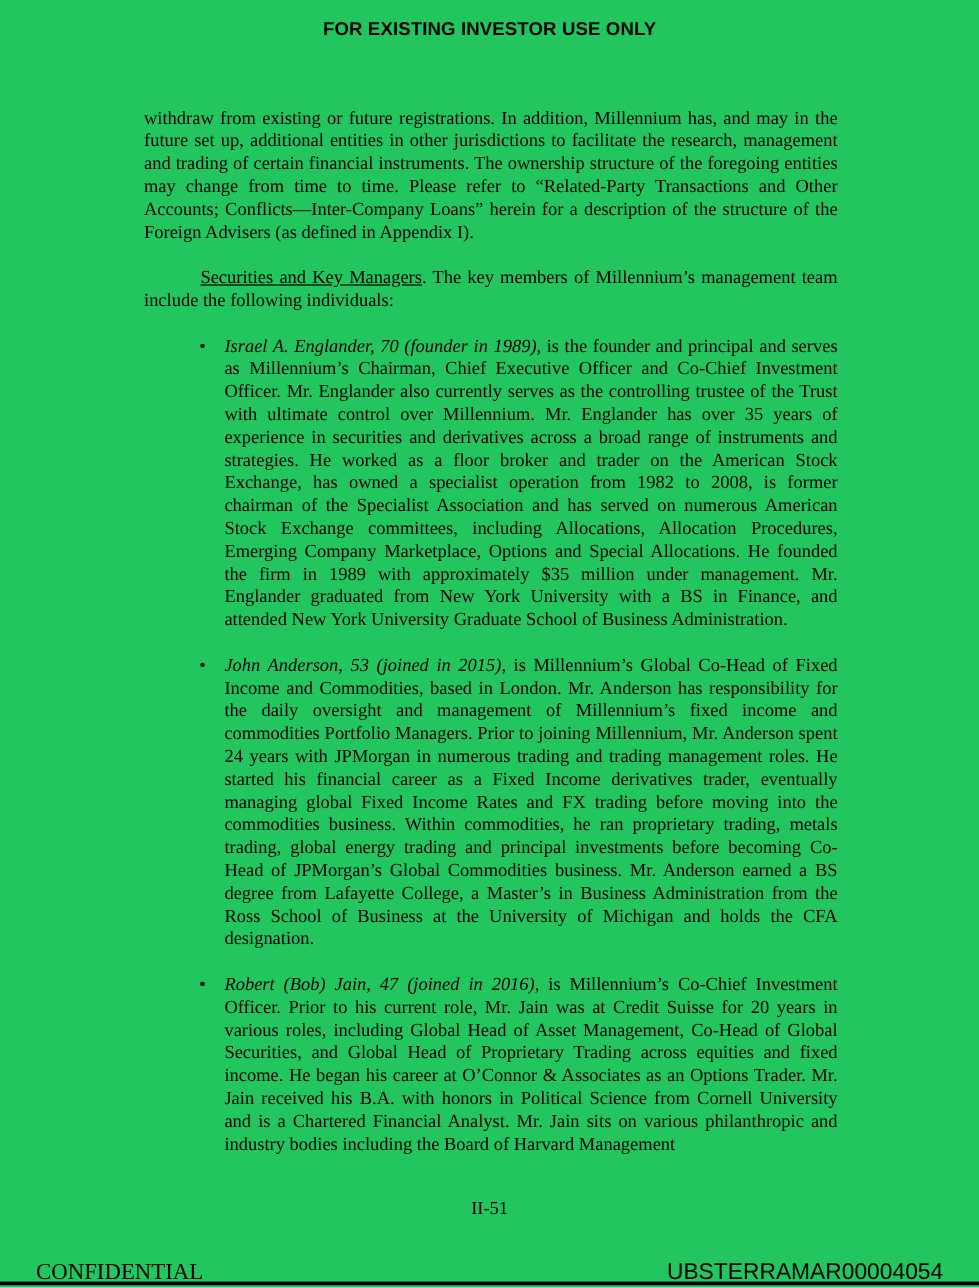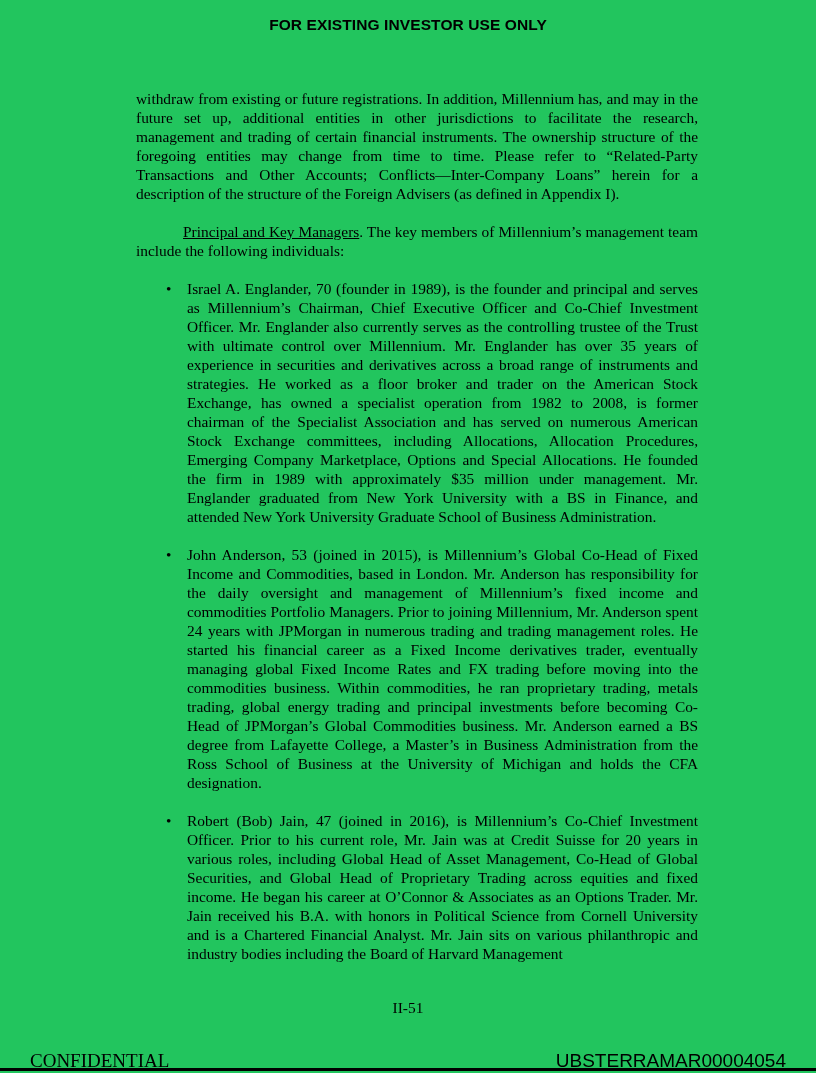--- a/index.html
+++ b/index.html
@@ -27,40 +27,40 @@
   }
   .body-text {
     position: absolute;
     top: 89px;
     left: 120px;
     width: 578px;
     font-size: 15.4px;
     line-height: 19px;
     text-align: justify;
   }
-  .para { margin: 0 0 19px 16px; }
+  .para { margin: 0 0 19px 0; }
   .para.first-indent { text-indent: 47px; }
   .underline { text-decoration: underline; }
   .bullets {
     margin: 0;
     padding: 0 0 0 67px;
     list-style: none;
   }
   .bullets li {
     position: relative;
     margin: 0 0 19px 0;
     text-align: justify;
   }
   .bullets li:last-child { margin-bottom: 0; }
   .bullets li .bullet-glyph {
     position: absolute;
     left: -21px;
     top: 0;
   }
-  .lead-italic { }
+  .lead-italic { font-style: italic; }
   .page-number {
     position: absolute;
     top: 999px;
     left: 0;
     width: 100%;
     text-align: center;
     font-size: 15.4px;
   }
   .confidential {
     position: absolute;
@@ -89,21 +89,21 @@
 <body>
 
 <div class="page">
 
   <div class="header-title">FOR EXISTING INVESTOR USE ONLY</div>
 
   <div class="body-text">
 
     <p class="para">withdraw from existing or future registrations.  In addition, Millennium has, and may in the future set up, additional entities in other jurisdictions to facilitate the research, management and trading of certain financial instruments.  The ownership structure of the foregoing entities may change from time to time.  Please refer to “Related-Party Transactions and Other Accounts; Conflicts—Inter-Company Loans” herein for a description of the structure of the Foreign Advisers (as defined in Appendix I).</p>
 
-    <p class="para first-indent"><span class="underline">Principal and Key Managers</span><span>.  The key members of Millennium’s management team include the following individuals:</span></p>
+    <p class="para first-indent"><span class="underline">Securities and Key Managers</span><span>.  The key members of Millennium’s management team include the following individuals:</span></p>
 
     <ul class="bullets">
       <li><span class="bullet-glyph">•</span><span class="lead-italic">Israel A. Englander, 70 (founder in 1989),</span><span> is the founder and principal and serves as Millennium’s Chairman, Chief Executive Officer and Co-Chief Investment Officer.  Mr. Englander also currently serves as the controlling trustee of the Trust with ultimate control over Millennium. Mr. Englander has over 35 years of experience in securities and derivatives across a broad range of instruments and strategies.  He worked as a floor broker and trader on the American Stock Exchange, has owned a specialist operation from 1982 to 2008, is former chairman of the Specialist Association and has served on numerous American Stock Exchange committees, including Allocations, Allocation Procedures, Emerging Company Marketplace, Options and Special Allocations.  He founded the firm in 1989 with approximately $35 million under management.  Mr. Englander graduated from New York University with a BS in Finance, and attended New York University Graduate School of Business Administration.</span></li>
 
       <li><span class="bullet-glyph">•</span><span class="lead-italic">John Anderson, 53 (joined in 2015),</span><span> is Millennium’s Global Co-Head of Fixed Income and Commodities, based in London.  Mr. Anderson has responsibility for the daily oversight and management of Millennium’s fixed income and commodities Portfolio Managers.  Prior to joining Millennium, Mr. Anderson spent 24 years with JPMorgan in numerous trading and trading management roles.  He started his financial career as a Fixed Income derivatives trader, eventually managing global Fixed Income Rates and FX trading before moving into the commodities business.  Within commodities, he ran proprietary trading, metals trading, global energy trading and principal investments before becoming Co-Head of JPMorgan’s Global Commodities business.  Mr. Anderson earned a BS degree from Lafayette College, a Master’s in Business Administration from the Ross School of Business at the University of Michigan and holds the CFA designation.</span></li>
 
       <li><span class="bullet-glyph">•</span><span class="lead-italic">Robert (Bob) Jain, 47 (joined in 2016),</span><span> is Millennium’s Co-Chief Investment Officer.  Prior to his current role, Mr. Jain was at Credit Suisse for 20 years in various roles, including Global Head of Asset Management, Co-Head of Global Securities, and Global Head of Proprietary Trading across equities and fixed income.  He began his career at O’Connor &amp; Associates as an Options Trader.  Mr. Jain received his B.A. with honors in Political Science from Cornell University and is a Chartered Financial Analyst.  Mr. Jain sits on various philanthropic and industry bodies including the Board of Harvard Management</span></li>
     </ul>
 
   </div>

